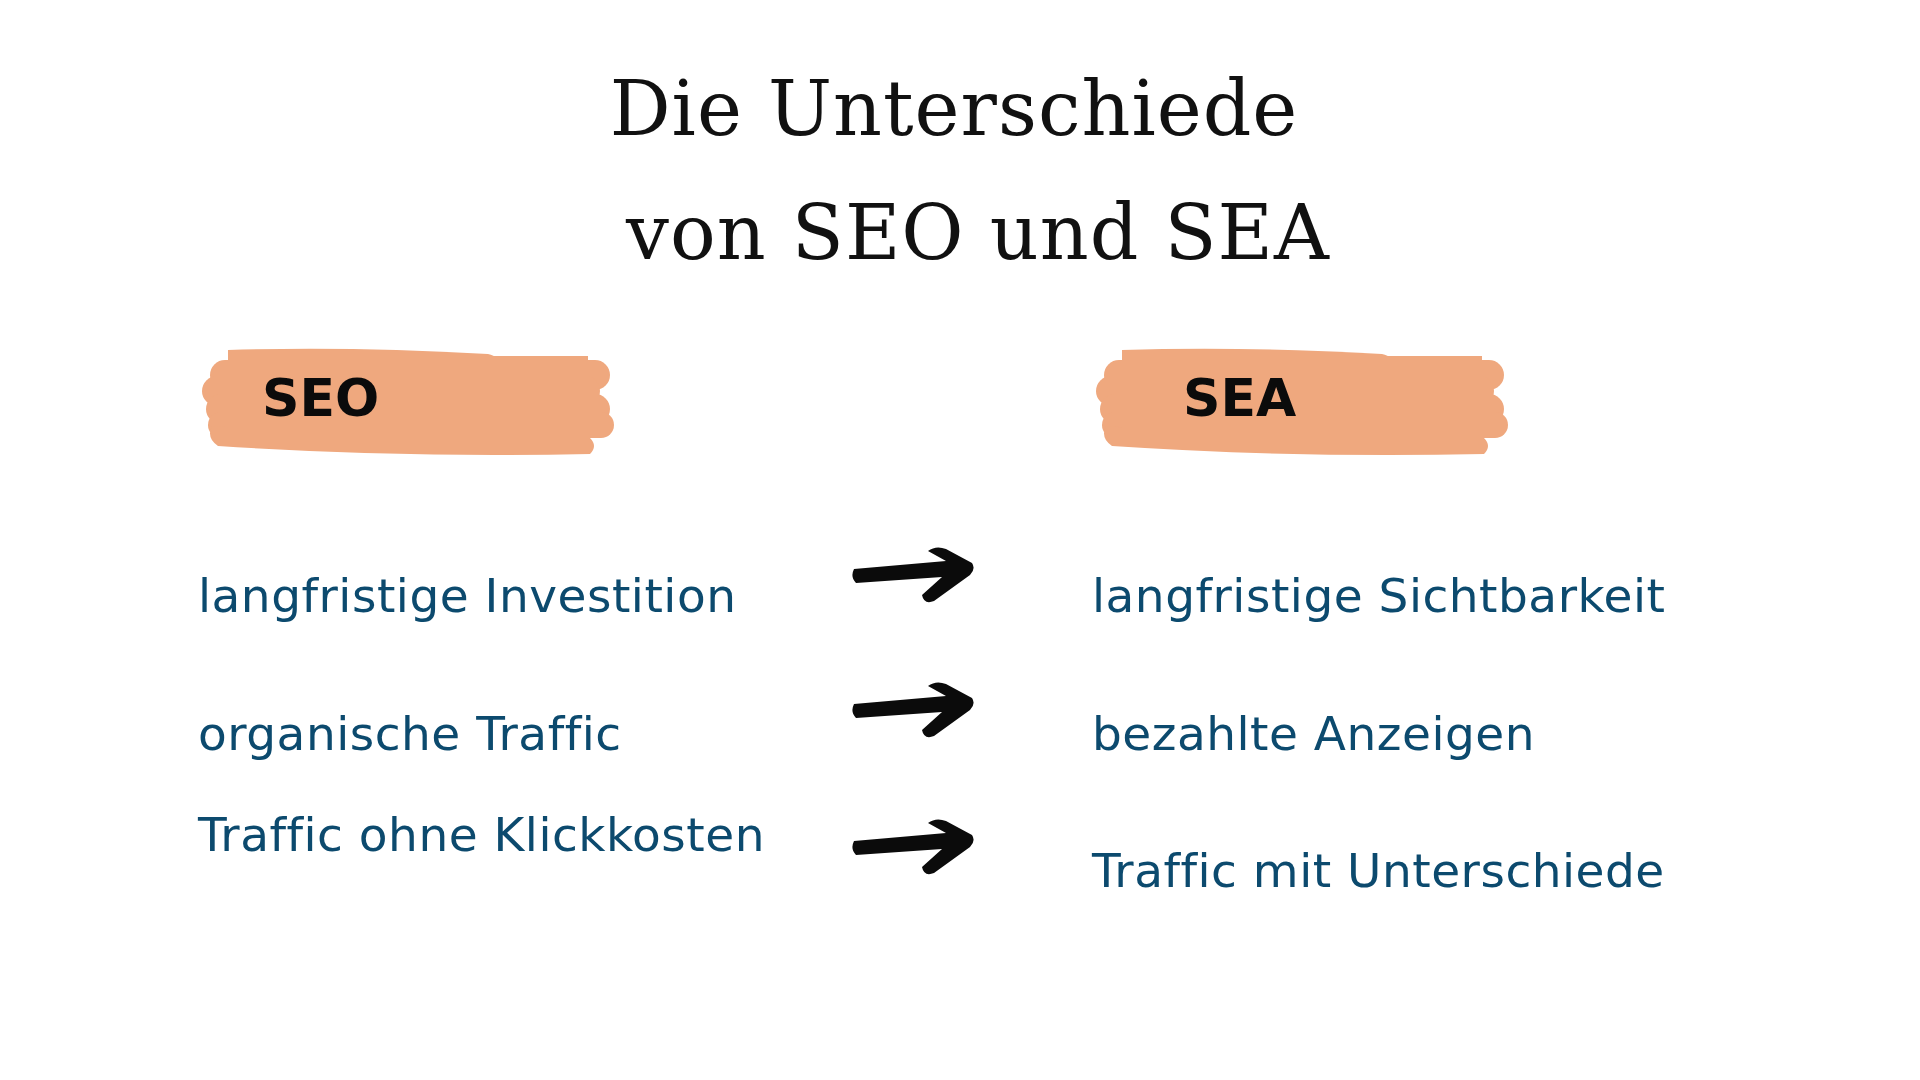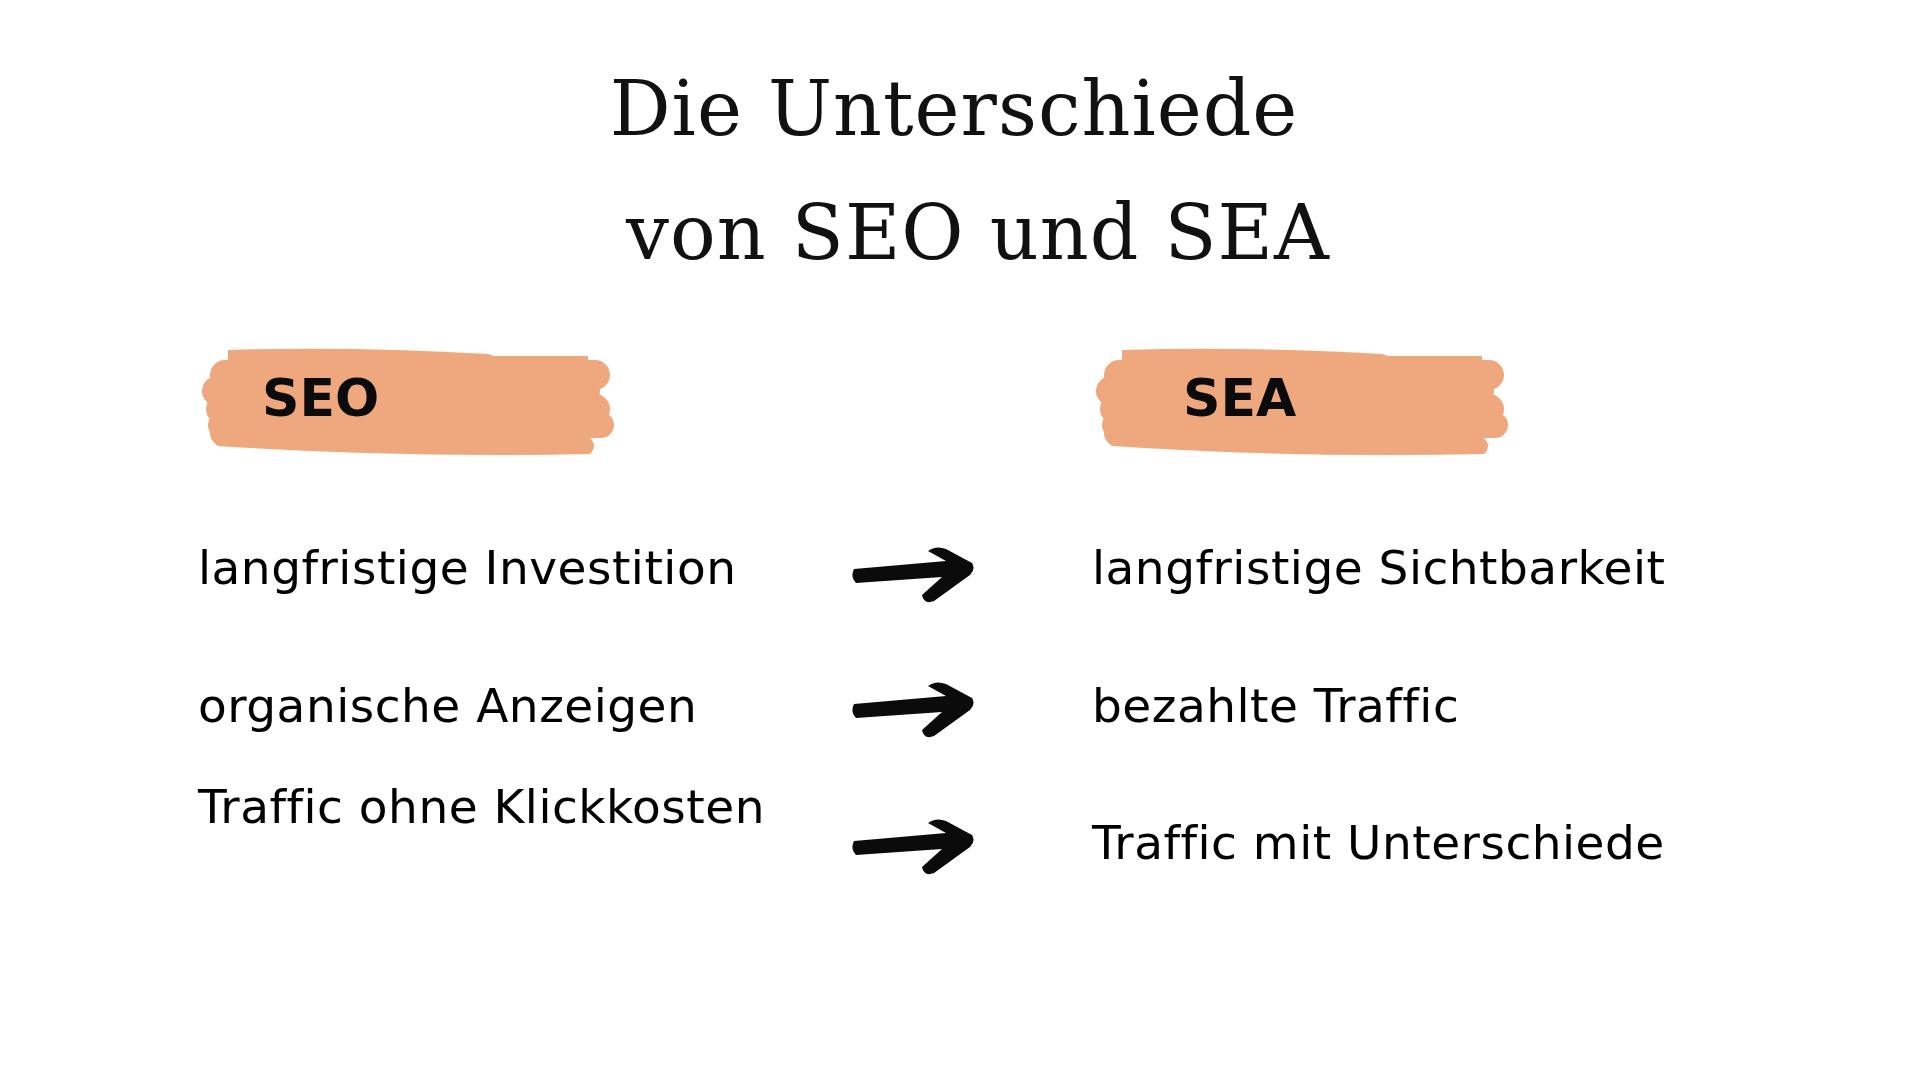--- a/index.html
+++ b/index.html
@@ -2,21 +2,21 @@
 <html><head>
 <meta charset="utf-8">
 <style>
   html, body { margin:0; padding:0; background:#ffffff; }
   body { width:1920px; height:1080px; position:relative; overflow:hidden; font-family:"DejaVu Sans", sans-serif; color:#0b0b0b; }
   .title { position:absolute; left:0; width:1920px; text-align:center; font-family:"DejaVu Serif", serif; font-weight:normal; letter-spacing:1px; color:#111; }
   .t1 { top:64px; font-size:76px; left:-6px; }
   .t2 { top:188px; font-size:76px; left:18px; }
   .brush { position:absolute; }
   .label { position:absolute; font-family:"DejaVu Sans", sans-serif; font-weight:bold; font-size:52px; color:#0b0b0b; letter-spacing:0px; }
-  .item { position:absolute; font-family:"DejaVu Sans", sans-serif; font-size:47px; color:#000000; white-space:nowrap; letter-spacing:0.5px; }
+  .item { position:absolute; font-family:"DejaVu Sans", sans-serif; font-size:47px; color:#0c4a6e; white-space:nowrap; letter-spacing:0.5px;margin-top:28px; }
   .arrow { position:absolute; width:124px; height:60px; }
 </style>
 </head>
 <body>
 
 <div>
   <div class="title t1">Die Unterschiede</div>
   <div class="title t2">von SEO und SEA</div>
 
   <svg class="brush" style="left:198px; top:342px;" width="420" height="118" viewBox="0 0 420 118">
@@ -44,24 +44,24 @@
     </g>
   </svg>
   <div class="label" style="left:1163px; top:368px;margin-left:20px;">SEA</div>
 
   <div class="item" style="left:198px; top:540px;">langfristige Investition</div>
   <svg class="arrow" style="left:850px; top:545px;" viewBox="0 0 124 60">
     <path d="M4 24 L 96 16 L 78 6 Q 86 0 96 4 L 122 18 Q 126 24 120 30 L 84 56 Q 74 60 72 50 L 92 32 L 6 38 Q 0 32 4 24 Z" fill="#0b0b0b"></path>
   </svg>
   <div class="item" style="left:1092px; top:540px;">langfristige Sichtbarkeit</div>
 
-  <div class="item" style="left:198px; top:678px;">organische Anzeigen</div>
+  <div class="item" style="left:198px; top:678px;">organische Traffic</div>
   <svg class="arrow" style="left:850px; top:680px;" viewBox="0 0 124 60">
     <path d="M4 24 L 96 16 L 78 6 Q 86 0 96 4 L 122 18 Q 126 24 120 30 L 84 56 Q 74 60 72 50 L 92 32 L 6 38 Q 0 32 4 24 Z" fill="#0b0b0b"></path>
   </svg>
-  <div class="item" style="left:1092px; top:678px;">bezahlte Traffic</div>
+  <div class="item" style="left:1092px; top:678px;">bezahlte Anzeigen</div>
 
   <div class="item" style="left:198px; top:779px;">Traffic ohne Klickkosten</div>
   <svg class="arrow" style="left:850px; top:817px;" viewBox="0 0 124 60">
     <path d="M4 24 L 96 16 L 78 6 Q 86 0 96 4 L 122 18 Q 126 24 120 30 L 84 56 Q 74 60 72 50 L 92 32 L 6 38 Q 0 32 4 24 Z" fill="#0b0b0b"></path>
   </svg>
   <div class="item" style="left:1092px; top:815px;">Traffic mit Unterschiede</div>
 </div>
 
 </body></html>

